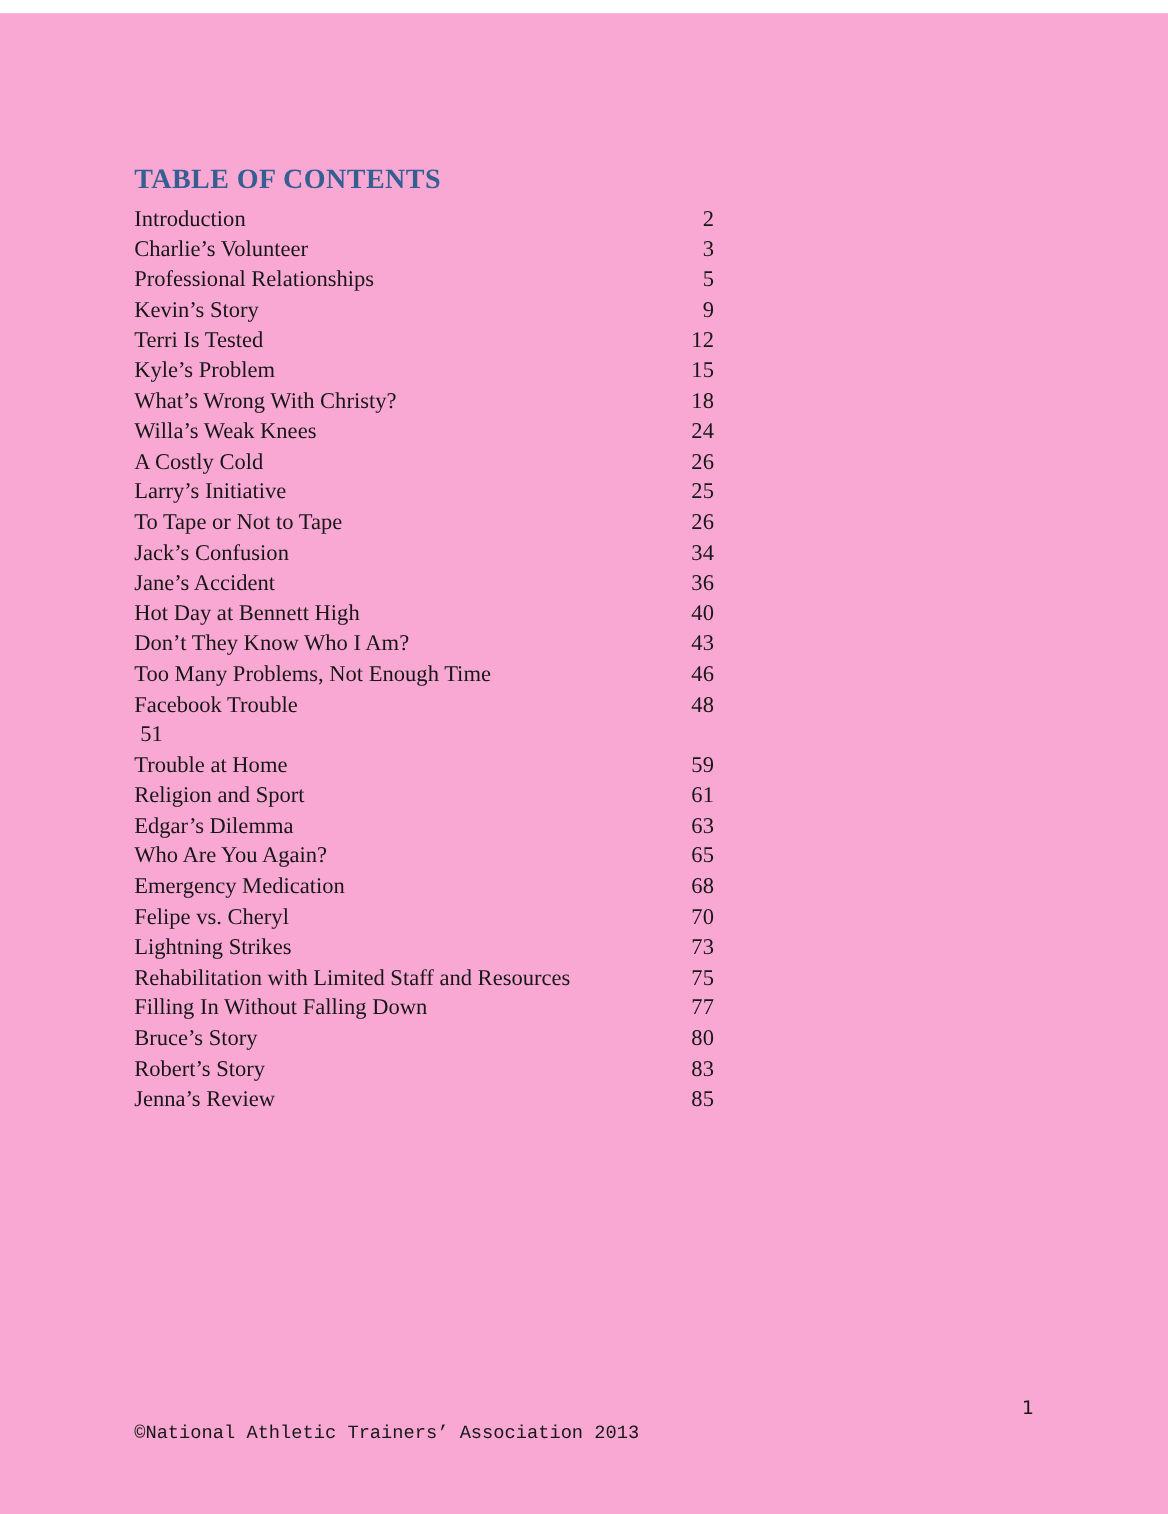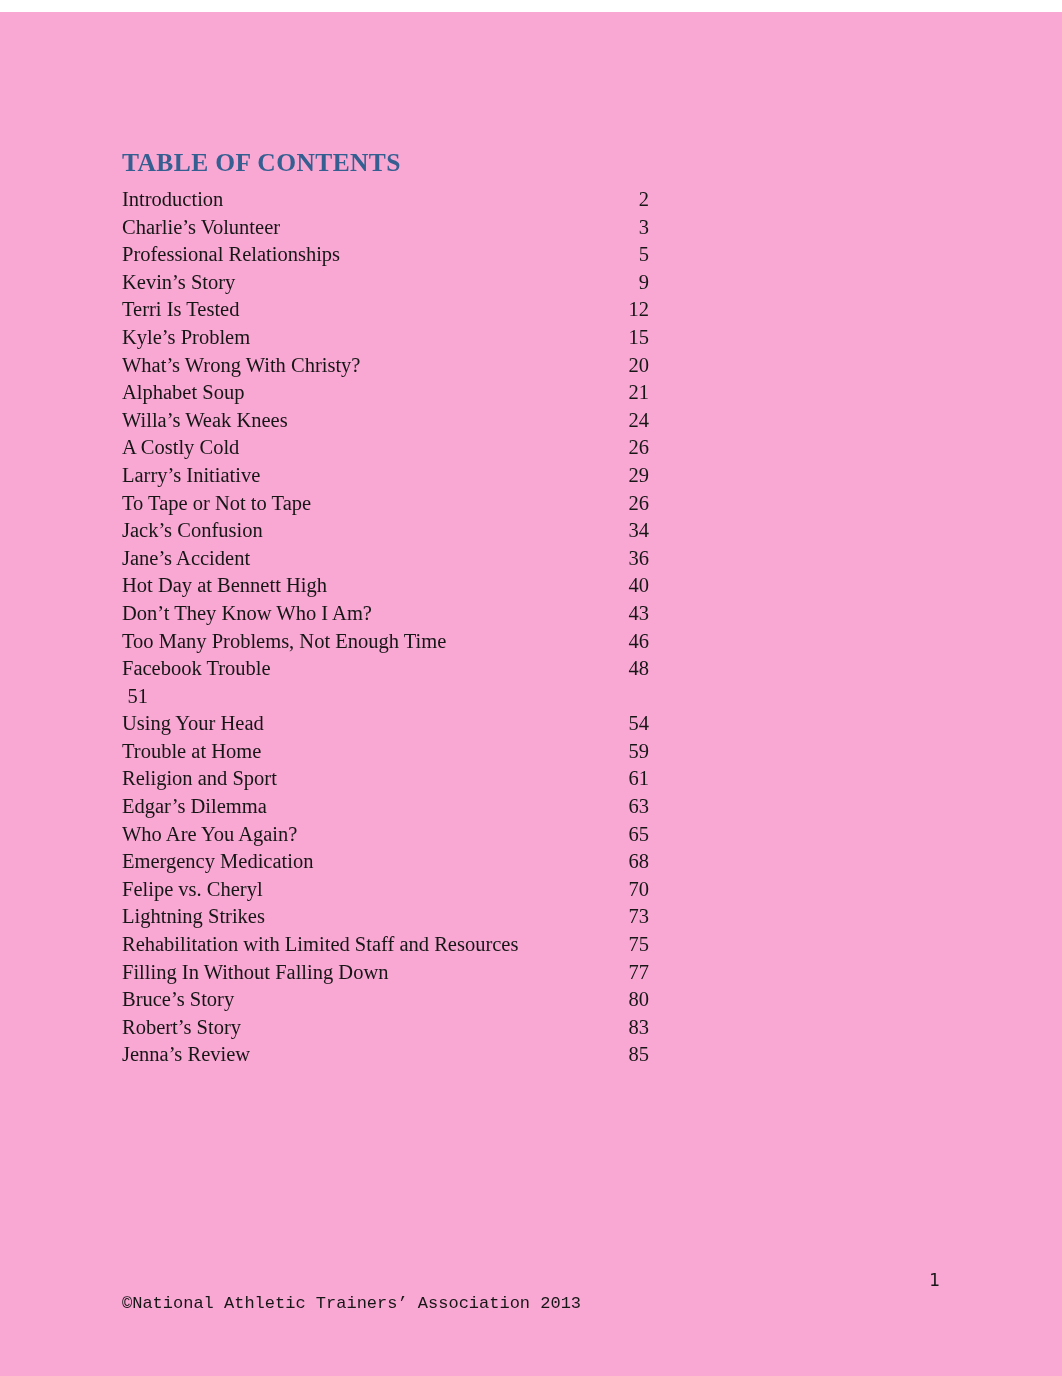--- a/index.html
+++ b/index.html
@@ -123,37 +123,33 @@
       <li class="toc-row">
         <span class="entry-title">Terri Is Tested</span>
         <span class="entry-page">12</span>
       </li>
       <li class="toc-row">
         <span class="entry-title">Kyle’s Problem</span>
         <span class="entry-page">15</span>
       </li>
       <li class="toc-row">
         <span class="entry-title">What’s Wrong With Christy?</span>
-        <span class="entry-page">20</span>
-      </li>
-      <li class="toc-row">
-        <span class="entry-title">Alphabet Soup</span>
-        <span class="entry-page">21</span>
+        <span class="entry-page">18</span>
       </li>
       <li class="toc-row">
         <span class="entry-title">Willa’s Weak Knees</span>
         <span class="entry-page">24</span>
       </li>
       <li class="toc-row">
         <span class="entry-title">A Costly Cold</span>
         <span class="entry-page">26</span>
       </li>
       <li class="toc-row">
         <span class="entry-title">Larry’s Initiative</span>
-        <span class="entry-page">29</span>
+        <span class="entry-page">25</span>
       </li>
       <li class="toc-row">
         <span class="entry-title">To Tape or Not to Tape</span>
         <span class="entry-page">26</span>
       </li>
       <li class="toc-row">
         <span class="entry-title">Jack’s Confusion</span>
         <span class="entry-page">34</span>
       </li>
       <li class="toc-row">
@@ -171,24 +167,20 @@
       <li class="toc-row">
         <span class="entry-title">Too Many Problems, Not Enough Time</span>
         <span class="entry-page">46</span>
       </li>
       <li class="toc-row">
         <span class="entry-title">Facebook Trouble</span>
         <span class="entry-page">48</span>
       </li>
       <li class="toc-row">
         <span class="entry-page">51</span>
-      </li>
-      <li class="toc-row">
-        <span class="entry-title">Using Your Head</span>
-        <span class="entry-page">54</span>
       </li>
       <li class="toc-row">
         <span class="entry-title">Trouble at Home</span>
         <span class="entry-page">59</span>
       </li>
       <li class="toc-row">
         <span class="entry-title">Religion and Sport</span>
         <span class="entry-page">61</span>
       </li>
       <li class="toc-row">

